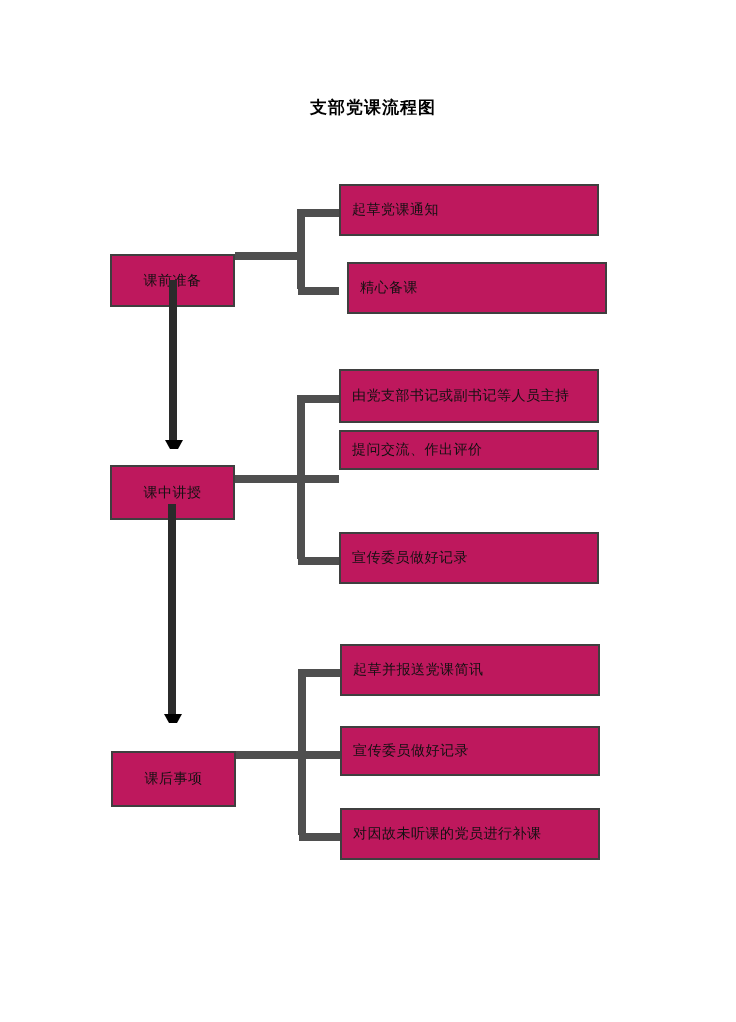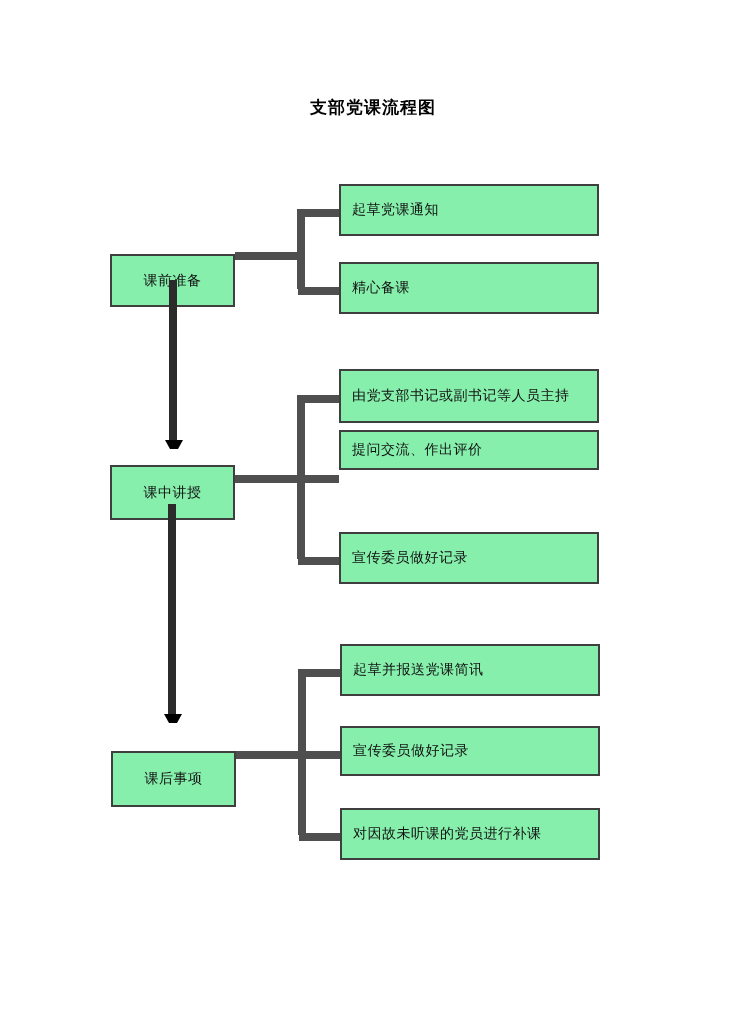--- a/index.html
+++ b/index.html
@@ -24,21 +24,21 @@
     left: 0;
     width: 730px;
     text-align: center;
     font-size: 17px;
     font-weight: bold;
     letter-spacing: 1px;
     color: #000;
   }
   .box {
     position: absolute;
-    background: #86efac;
+    background: #be185d;
     border: 2px solid var(--box-border);
     color: var(--text);
     font-size: 14px;
     display: flex;
     align-items: center;
     letter-spacing: 0.5px;
   }
   .left-box {
     left: 102px;
     width: 125px;
@@ -72,21 +72,21 @@
 </style>
 </head>
 <body>
 
 <div class="page">
 
   <div class="title">支部党课流程图</div>
 
   <div class="box left-box" style="top:219px;height:53px;">课前准备</div>
   <div class="box right-box" style="top:176px;height:52px;">起草党课通知</div>
-  <div class="box right-box" style="top:254px;height:52px;">精心备课</div>
+  <div class="box right-box" style="top:254px;height:52px;margin-left:8px;">精心备课</div>
   <div class="line" style="left:227px;top:244px;width:64px;height:2px;"></div>
   <div class="line" style="left:289px;top:201px;width:2px;height:80px;"></div>
   <div class="line" style="left:290px;top:201px;width:41px;height:2px;"></div>
   <div class="line" style="left:290px;top:279px;width:41px;height:2px;"></div>
 
   <div class="stem" style="left:161px;top:272px;height:161px;"></div>
   <div class="arrowhead" style="left:157px;top:432px;"></div>
 
   <div class="box left-box" style="top:430px;height:55px;">课中讲授</div>
   <div class="box right-box" style="top:361px;height:54px;">由党支部书记或副书记等人员主持</div>

